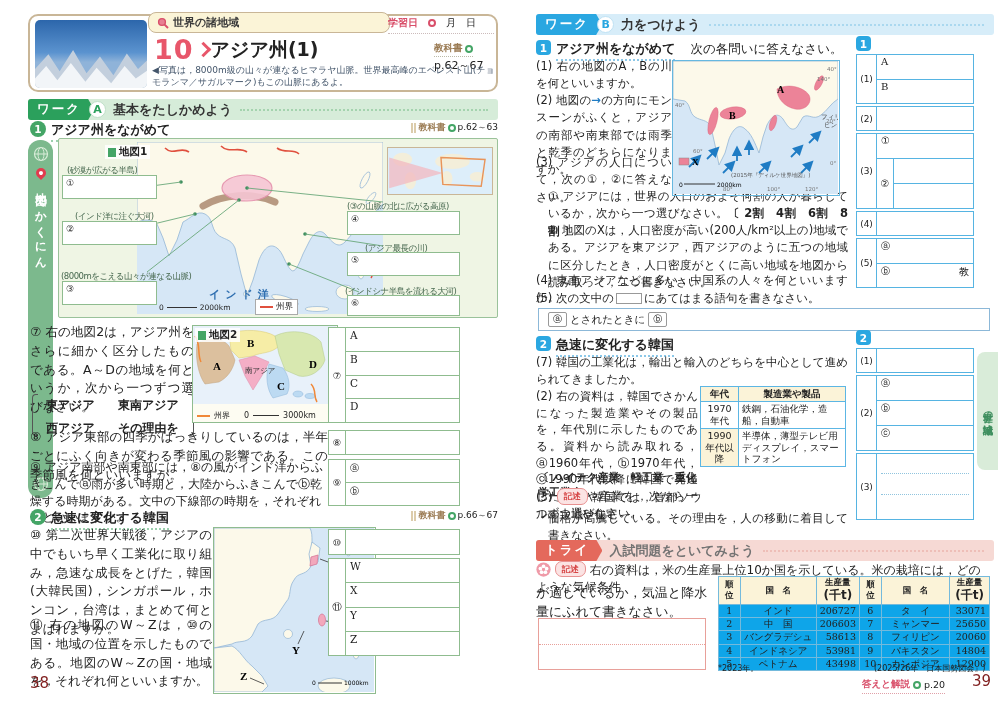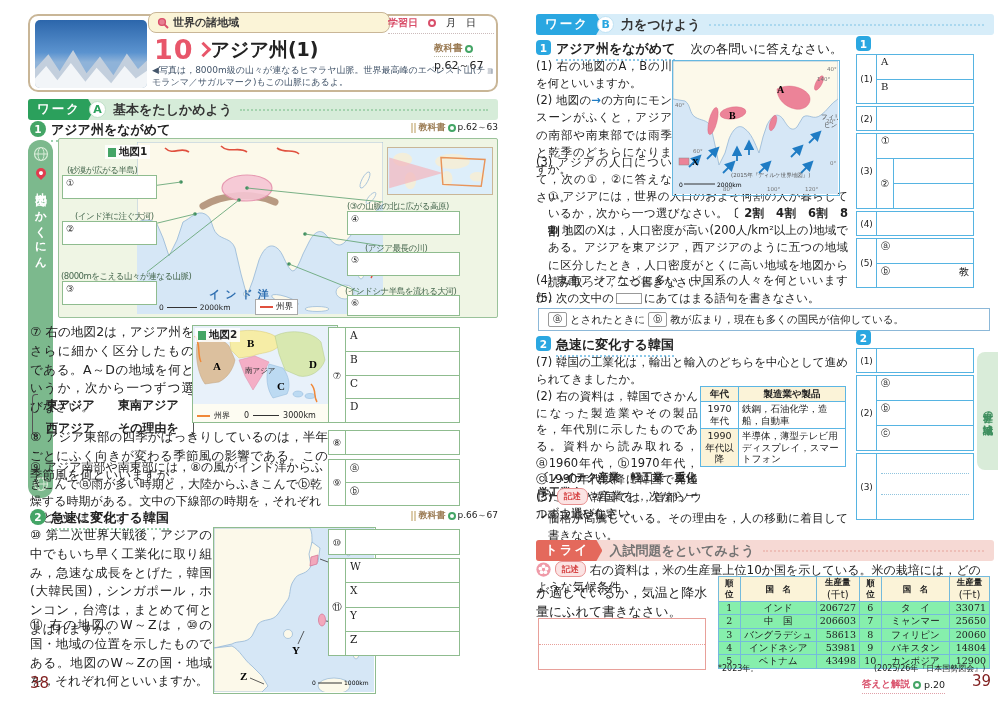--- a/index.html
+++ b/index.html
@@ -70,28 +70,28 @@
   
   .kiji{background:#fbe3e3;border:1px solid #e89090;color:#d64545;font-size:8.5px;font-weight:bold;border-radius:7px;padding:1px 6px;display:inline-block;vertical-align:2px}
   .sqbox{border:1px solid #999;background:#fff;font-size:9px;padding:0 4px;border-radius:2px;margin:0 3px}
   .blank{display:inline-block;width:26px;height:11px;border:1px solid #999;vertical-align:-2px;margin:0 2px}
   .pin{width:10px;height:10px;background:#e23b4e;border-radius:50% 50% 50% 0;transform:rotate(-45deg);position:relative}
   .pin::after{content:"";position:absolute;left:3px;top:3px;width:4px;height:4px;border-radius:50%;background:#fff}
   .ktab{border-collapse:collapse;font-size:9.5px;background:#fff}
   .ktab td,.ktab th{border:1px solid #5cb6e4;padding:1px 3px;vertical-align:middle;line-height:1.25}
   .ktab th{background:#fbf3d8;font-weight:bold;font-size:9.5px}
   .yr{text-align:center;width:38px}
-  .ricetab{border-collapse:collapse;font-size:9.5px;background:#86efac}
+  .ricetab{border-collapse:collapse;font-size:9.5px;background:#0ea5e9}
   .ricetab td,.ricetab th{border:1px solid #74badc;padding:0 3px;line-height:1.3;height:13px}
   .ricetab th{background:#fbf3d8;font-weight:bold;font-size:8.5px}
   .num{text-align:right;font-family:"DejaVu Serif","Liberation Serif",serif}
   .ctr{text-align:center}
   .dotline{border-top:1.5px dotted #90c4de;height:0}
   .pgnum{font-size:15px;color:#7f1d1d}
-  small.unit{font-size:10px;font-weight:normal;display:block}
+  small.unit{font-size:12px;font-weight:bold;display:block}
 </style>
 </head>
 <body>
 
 <div class="ab hcard" style="left:28px;top:14px;width:470px;height:78px">
   <div class="ab photo" style="left:5px;top:4px;width:112px;height:68px"></div>
   <div class="ab stab" style="left:118px;top:-4px;width:242px;height:21px">
     <svg width="12" height="12" viewBox="0 0 12 12">
         <circle cx="5" cy="5" r="3.4" fill="#e87f92" stroke="#d94f6a" stroke-width="1.4"></circle>
         <line x1="7.6" y1="7.6" x2="11" y2="11" stroke="#d94f6a" stroke-width="2"></line>
@@ -382,21 +382,20 @@
 <div class="ab qtext" style="left:536px;top:154px;width:136px;font-size:11.5px">(3) アジアの人口について，次の①，②に答えなさい。</div>
 <div class="ab qtext" style="left:548px;top:188px;width:300px;font-size:11.5px"><span>① アジアには，世界の人口のおよそ何割の人が暮らしているか，次から一つ選びなさい。</span><span style="font-weight:bold">〔 2割　4割　6割　8割 〕</span></div>
 <div class="ab qtext" style="left:548px;top:222px;width:300px;font-size:11.5px">② 地図のXは，人口密度が高い(200人/km²以上の)地域である。アジアを東アジア，西アジアのように五つの地域に区分したとき，人口密度がとくに高い地域を地図から読み取って，二つ書きなさい。</div>
 <div class="ab qtext" style="left:536px;top:272px;width:312px;font-size:11.5px">(4) 東南アジアなどに多い，中国系の人々を何といいますか。</div>
 <div class="ab qtext" style="left:536px;top:290px;width:312px;font-size:11.5px"><span>(5) 次の文中の</span><span class="blank"></span><span>にあてはまる語句を書きなさい。</span></div>
 
 <div class="ab" style="left:538px;top:308px;width:452px;height:23px;border:1px solid #8cb8d8;display:flex;align-items:center;padding:0 6px;font-size:10.5px;background:#fff">
   <span class="sqbox">ⓐ</span>
   <span>とされたときに</span>
   <span class="sqbox">ⓑ</span>
-  <span>教が広まり，現在も多くの国民が信仰している。</span>
 </div>
 
 <div class="ab" style="left:672px;top:60px;width:168px;height:136px;border:1.2px solid #66b8e0">
   <svg width="165" height="133" viewBox="0 0 165 133">
     <defs>
         <marker id="ah" markerWidth="6" markerHeight="6" refX="4" refY="3" orient="auto">
           <path d="M0,0 L6,3 L0,6 Z" fill="#1f7cc4"></path>
         </marker>
       </defs>
     <rect width="165" height="133" fill="#d6e7f6"></rect>

